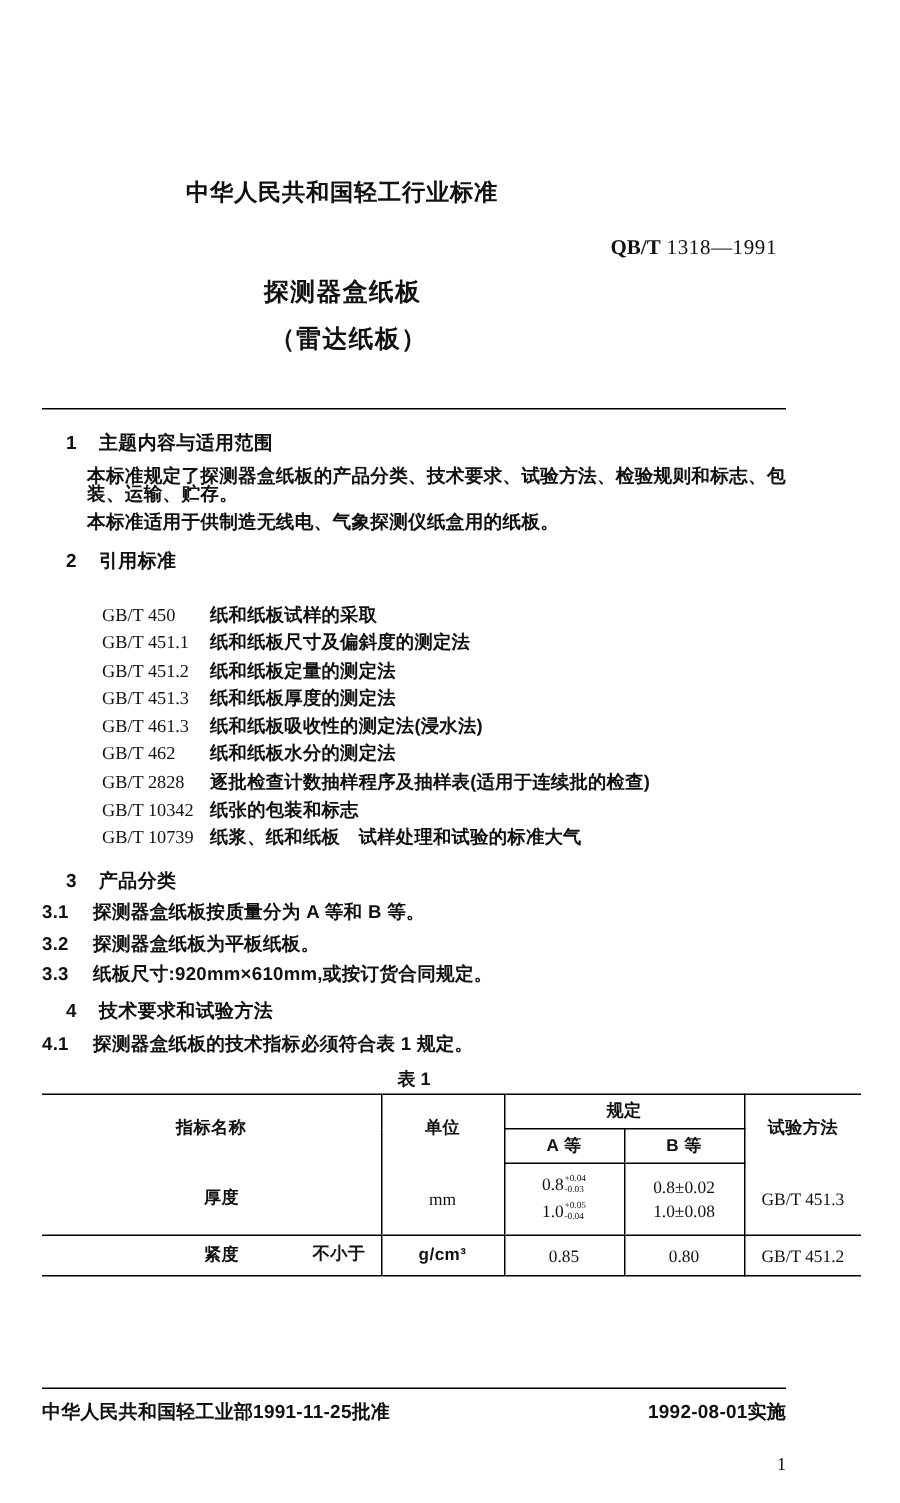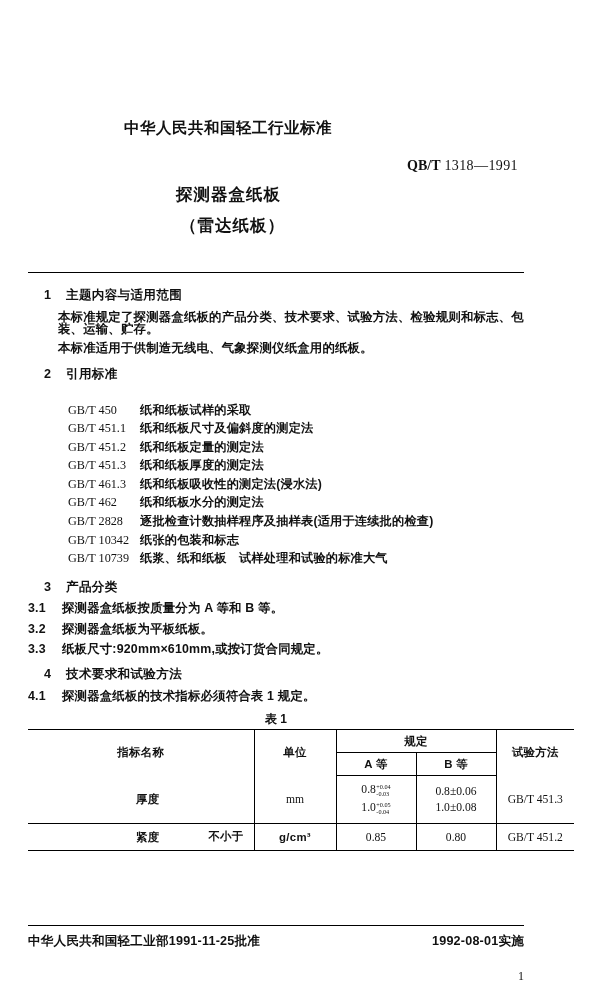--- a/index.html
+++ b/index.html
@@ -365,21 +365,21 @@
             <div class="val-line">
               <span class="tol">
                 <span>1.0</span><span class="frac">
                   <span>+0.05</span>
                   <span>-0.04</span>
                 </span>
               </span>
             </div>
           </td>
           <td class="r-bot v-l v-r">
-            <div class="val-line">0.8±0.06</div>
+            <div class="val-line">0.8±0.02</div>
             <div class="val-line">1.0±0.08</div>
           </td>
           <td class="r-bot">GB/T 451.3</td>
         </tr>
 
         <tr class="row-dense">
           <td class="name-cell r-botT">
             <span class="cn-b spaced">紧度</span>
             <span class="suffix cn-b">不小于</span>
           </td>

